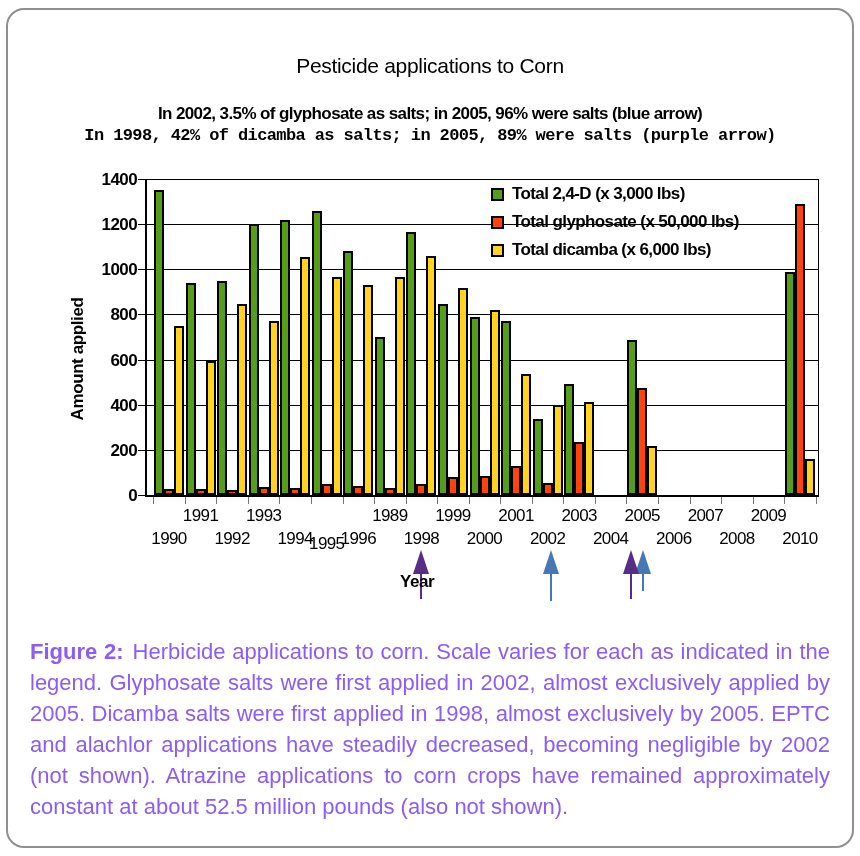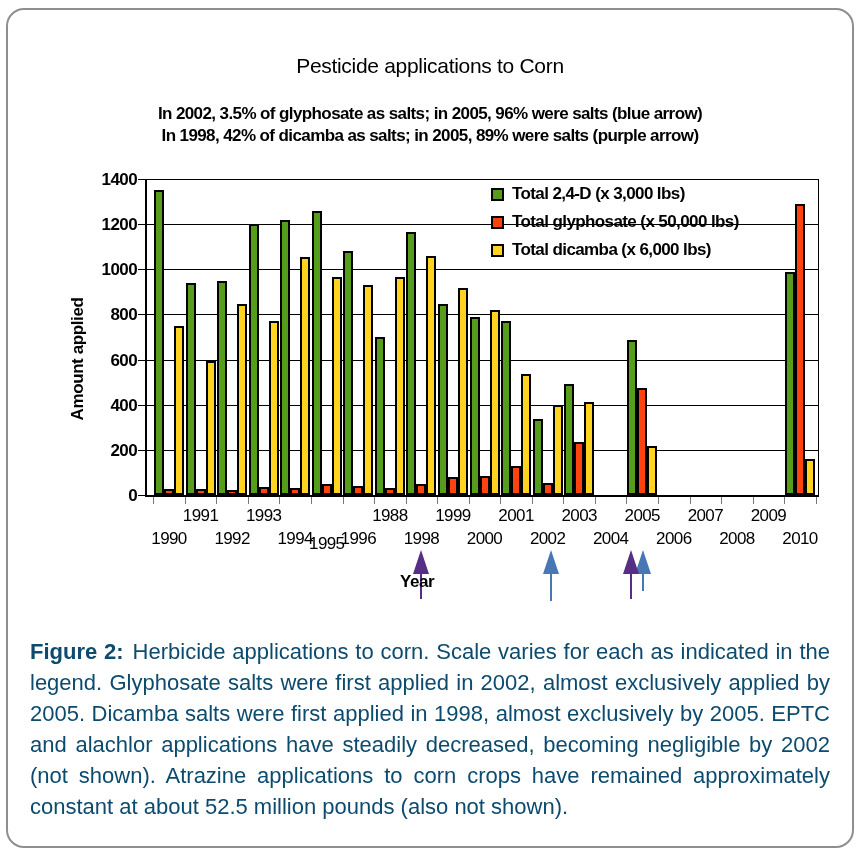--- a/index.html
+++ b/index.html
@@ -12,21 +12,21 @@
     border:2px solid #8f8f8f;border-radius:18px;pointer-events:none;
   }
   .title{
     position:absolute;left:0;top:54px;width:860px;margin:0;
     text-align:center;font-size:21px;font-weight:400;letter-spacing:-0.3px;
   }
   .subtitle{
     position:absolute;left:0;width:860px;text-align:center;
     font-size:17px;font-weight:700;letter-spacing:-0.6px;
   }
-  .s1{top:104px;} .s2{top:126px;}
+  .s1{top:104px;} .s2{top:126px;font-family:Liberation Mono, monospace;}
   .ytitle{
     position:absolute;left:-62px;top:349px;width:280px;text-align:center;
     font-size:17px;font-weight:700;letter-spacing:-0.4px;
     transform:rotate(-90deg);transform-origin:center;
   }
   .xtitle{
     position:absolute;left:400px;top:572px;width:120px;text-align:left;
     font-size:17px;font-weight:700;letter-spacing:-0.4px;
   }
   #plot{position:absolute;left:0;top:0;width:860px;height:856px;}
@@ -52,21 +52,21 @@
   .llabel{
     font-size:17px;font-weight:700;letter-spacing:-0.6px;white-space:nowrap;
   }
   .arrow-head{
     position:absolute;width:0;height:0;
     border-left:8px solid transparent;border-right:8px solid transparent;
   }
   .arrow-stem{position:absolute;width:2px;}
   .caption{
     position:absolute;left:30px;top:636px;width:800px;margin:0;
-    font-size:22px;line-height:31px;text-align:justify;color:#0c4a6e;
+    font-size:22px;line-height:31px;text-align:justify;color:#8b5cf6;
   }
   .cap-label{font-weight:700;margin-right:9px;}
 </style>
 </head>
 <body>
 
 <div class="frame"></div>
 
 <h1 class="title">Pesticide applications to Corn</h1>
 <div class="subtitle s1">In 2002, 3.5% of glyphosate as salts; in 2005, 96% were salts (blue arrow)</div>
@@ -147,21 +147,21 @@
     <div class="bar" style="left: 321.75px; width: 10px; top: 483.714px; height: 11.2857px; background: rgb(255, 66, 14);"></div>
     <div class="bar" style="left: 331.75px; width: 10px; top: 277.186px; height: 217.814px; background: rgb(255, 211, 32);"></div>
     <div class="xlabel" style="left: 294.75px; top: 506px; margin-top: 28px;">1995</div>
     <div class="bar" style="left: 343.3px; width: 10px; top: 251.229px; height: 243.771px; background: rgb(87, 157, 28);"></div>
     <div class="bar" style="left: 353.3px; width: 10px; top: 485.971px; height: 9.02857px; background: rgb(255, 66, 14);"></div>
     <div class="bar" style="left: 363.3px; width: 10px; top: 285.086px; height: 209.914px; background: rgb(255, 211, 32);"></div>
     <div class="xlabel" style="left: 326.3px; top: 529px;">1996</div>
     <div class="bar" style="left: 374.85px; width: 10px; top: 337px; height: 158px; background: rgb(87, 157, 28);"></div>
     <div class="bar" style="left: 384.85px; width: 10px; top: 488.229px; height: 6.77143px; background: rgb(255, 66, 14);"></div>
     <div class="bar" style="left: 394.85px; width: 10px; top: 277.186px; height: 217.814px; background: rgb(255, 211, 32);"></div>
-    <div class="xlabel" style="left: 357.85px; top: 506px;">1988</div>
+    <div class="xlabel" style="left: 357.85px; top: 506px;">1989</div>
     <div class="bar" style="left: 406.4px; width: 10px; top: 232.043px; height: 262.957px; background: rgb(87, 157, 28);"></div>
     <div class="bar" style="left: 416.4px; width: 10px; top: 483.714px; height: 11.2857px; background: rgb(255, 66, 14);"></div>
     <div class="bar" style="left: 426.4px; width: 10px; top: 255.743px; height: 239.257px; background: rgb(255, 211, 32);"></div>
     <div class="xlabel" style="left: 389.4px; top: 529px;">1998</div>
     <div class="bar" style="left: 437.95px; width: 10px; top: 304.271px; height: 190.729px; background: rgb(87, 157, 28);"></div>
     <div class="bar" style="left: 447.95px; width: 10px; top: 476.943px; height: 18.0571px; background: rgb(255, 66, 14);"></div>
     <div class="bar" style="left: 457.95px; width: 10px; top: 288.471px; height: 206.529px; background: rgb(255, 211, 32);"></div>
     <div class="xlabel" style="left: 420.95px; top: 506px;">1999</div>
     <div class="bar" style="left: 469.5px; width: 10px; top: 316.686px; height: 178.314px; background: rgb(87, 157, 28);"></div>
     <div class="bar" style="left: 479.5px; width: 10px; top: 475.814px; height: 19.1857px; background: rgb(255, 66, 14);"></div>

